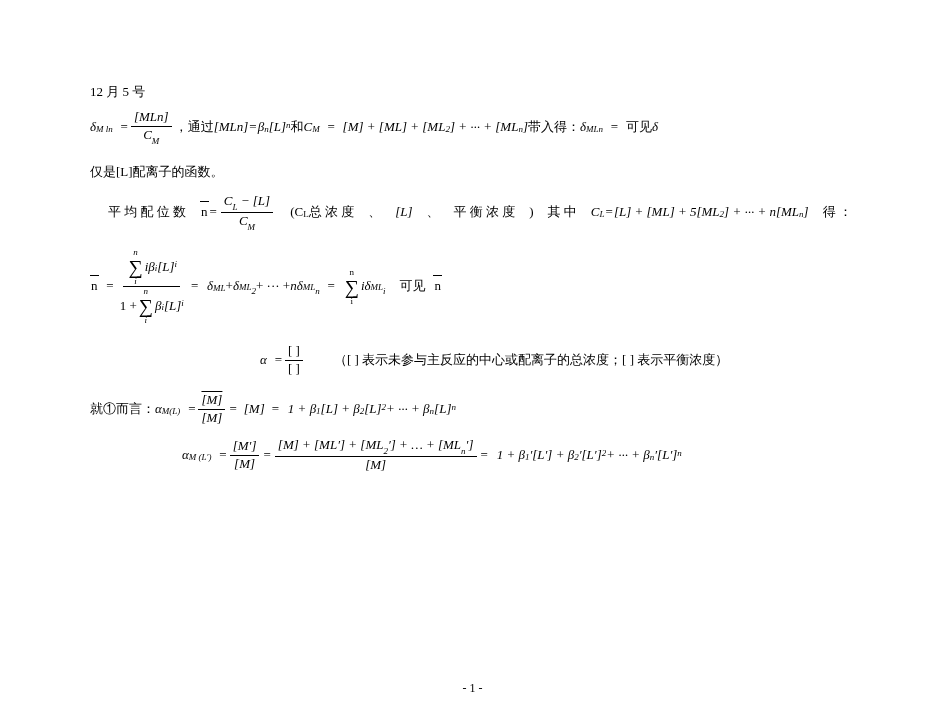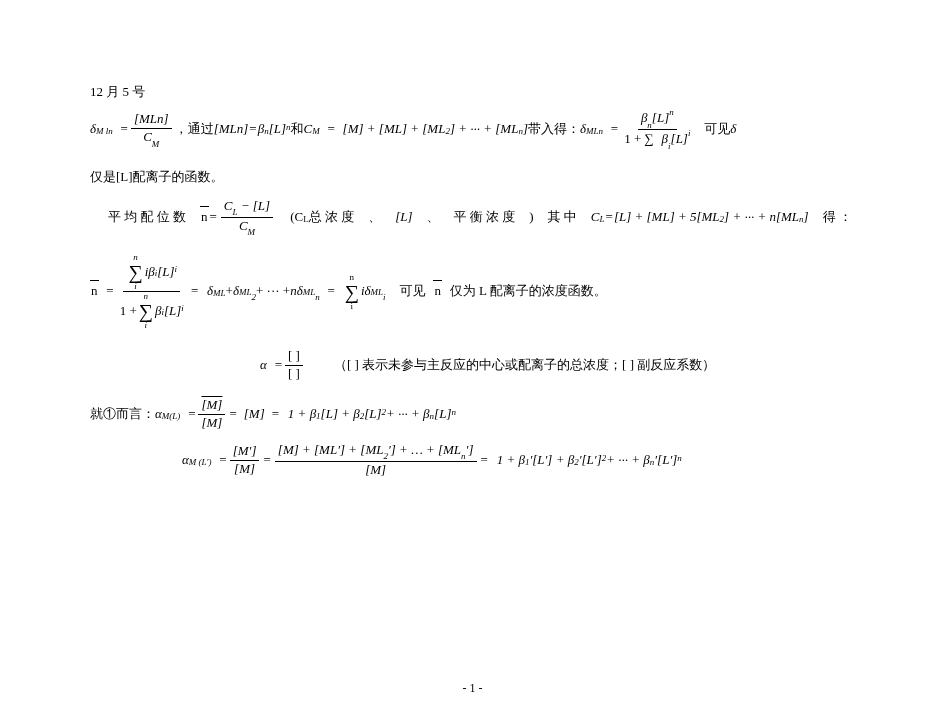--- a/index.html
+++ b/index.html
@@ -124,28 +124,20 @@
     <span class="it">[M] + [ML] + [ML</span>
       <span class="it sub">2</span>
       <span class="it">] + ··· + [ML</span>
       <span class="it sub">n</span>
       <span class="it">]</span>
     <span> 带入得：</span>
     <span class="it">δ</span>
       <span class="it sub">MLn</span>
     <span class="sp"></span>
     <span class="up">=</span>
-    <span class="frac">
-      <span class="num">
-        <span class="it">β</span><span class="it sub">n</span><span class="it">[L]</span><span class="it sup">n</span>
-      </span>
-      <span class="den">
-        <span class="up">1 + </span><span class="up">∑</span><span class="sp"></span><span class="it">β</span><span class="it sub">i</span><span class="it">[L]</span><span class="it sup">i</span>
-      </span>
-    </span>
     <span class="sp"></span>
     <span>可见</span>
     <span class="it">δ</span>
   </div>
 
   <div style="height:10px"></div>
 
   <div class="row">
     <span>仅是[L]配离子的函数。</span>
   </div>
@@ -240,39 +232,38 @@
       <span class="sig">∑</span>
       <span class="lim">i</span>
     </span>
     <span class="it">iδ</span>
       <span class="it sub"><span>ML</span><span class="sub">i</span></span>
     <span class="gap"></span>
     <span>可见</span>
     <span class="sp"></span>
     <span class="nbar">n</span>
     <span class="sp"></span>
-    <span>仅为 L 配离子的浓度函数。</span>
   </div>
 
   <div style="height:8px"></div>
 
 
   <div style="height:6px"></div>
 
   <div class="row" style="padding-left:170px">
     <span class="it">α</span>
     <span class="sp"></span>
     <span class="up">=</span>
     <span class="frac">
       <span class="num"><span class="up">[ ]</span></span>
       <span class="den"><span class="up">[ ]</span></span>
     </span>
     <span class="gap"></span>
       <span class="gap"></span>
-    <span>（[ ] 表示未参与主反应的中心或配离子的总浓度；[ ] 副反应系数）</span>
+    <span>（[ ] 表示未参与主反应的中心或配离子的总浓度；[ ] 表示平衡浓度）</span>
   </div>
 
   <div style="height:10px"></div>
 
   <div class="row">
     <span>就①而言：</span>
     <span class="it">α</span>
       <span class="it sub">M(L)</span>
     <span class="sp"></span>
     <span class="up">=</span>

